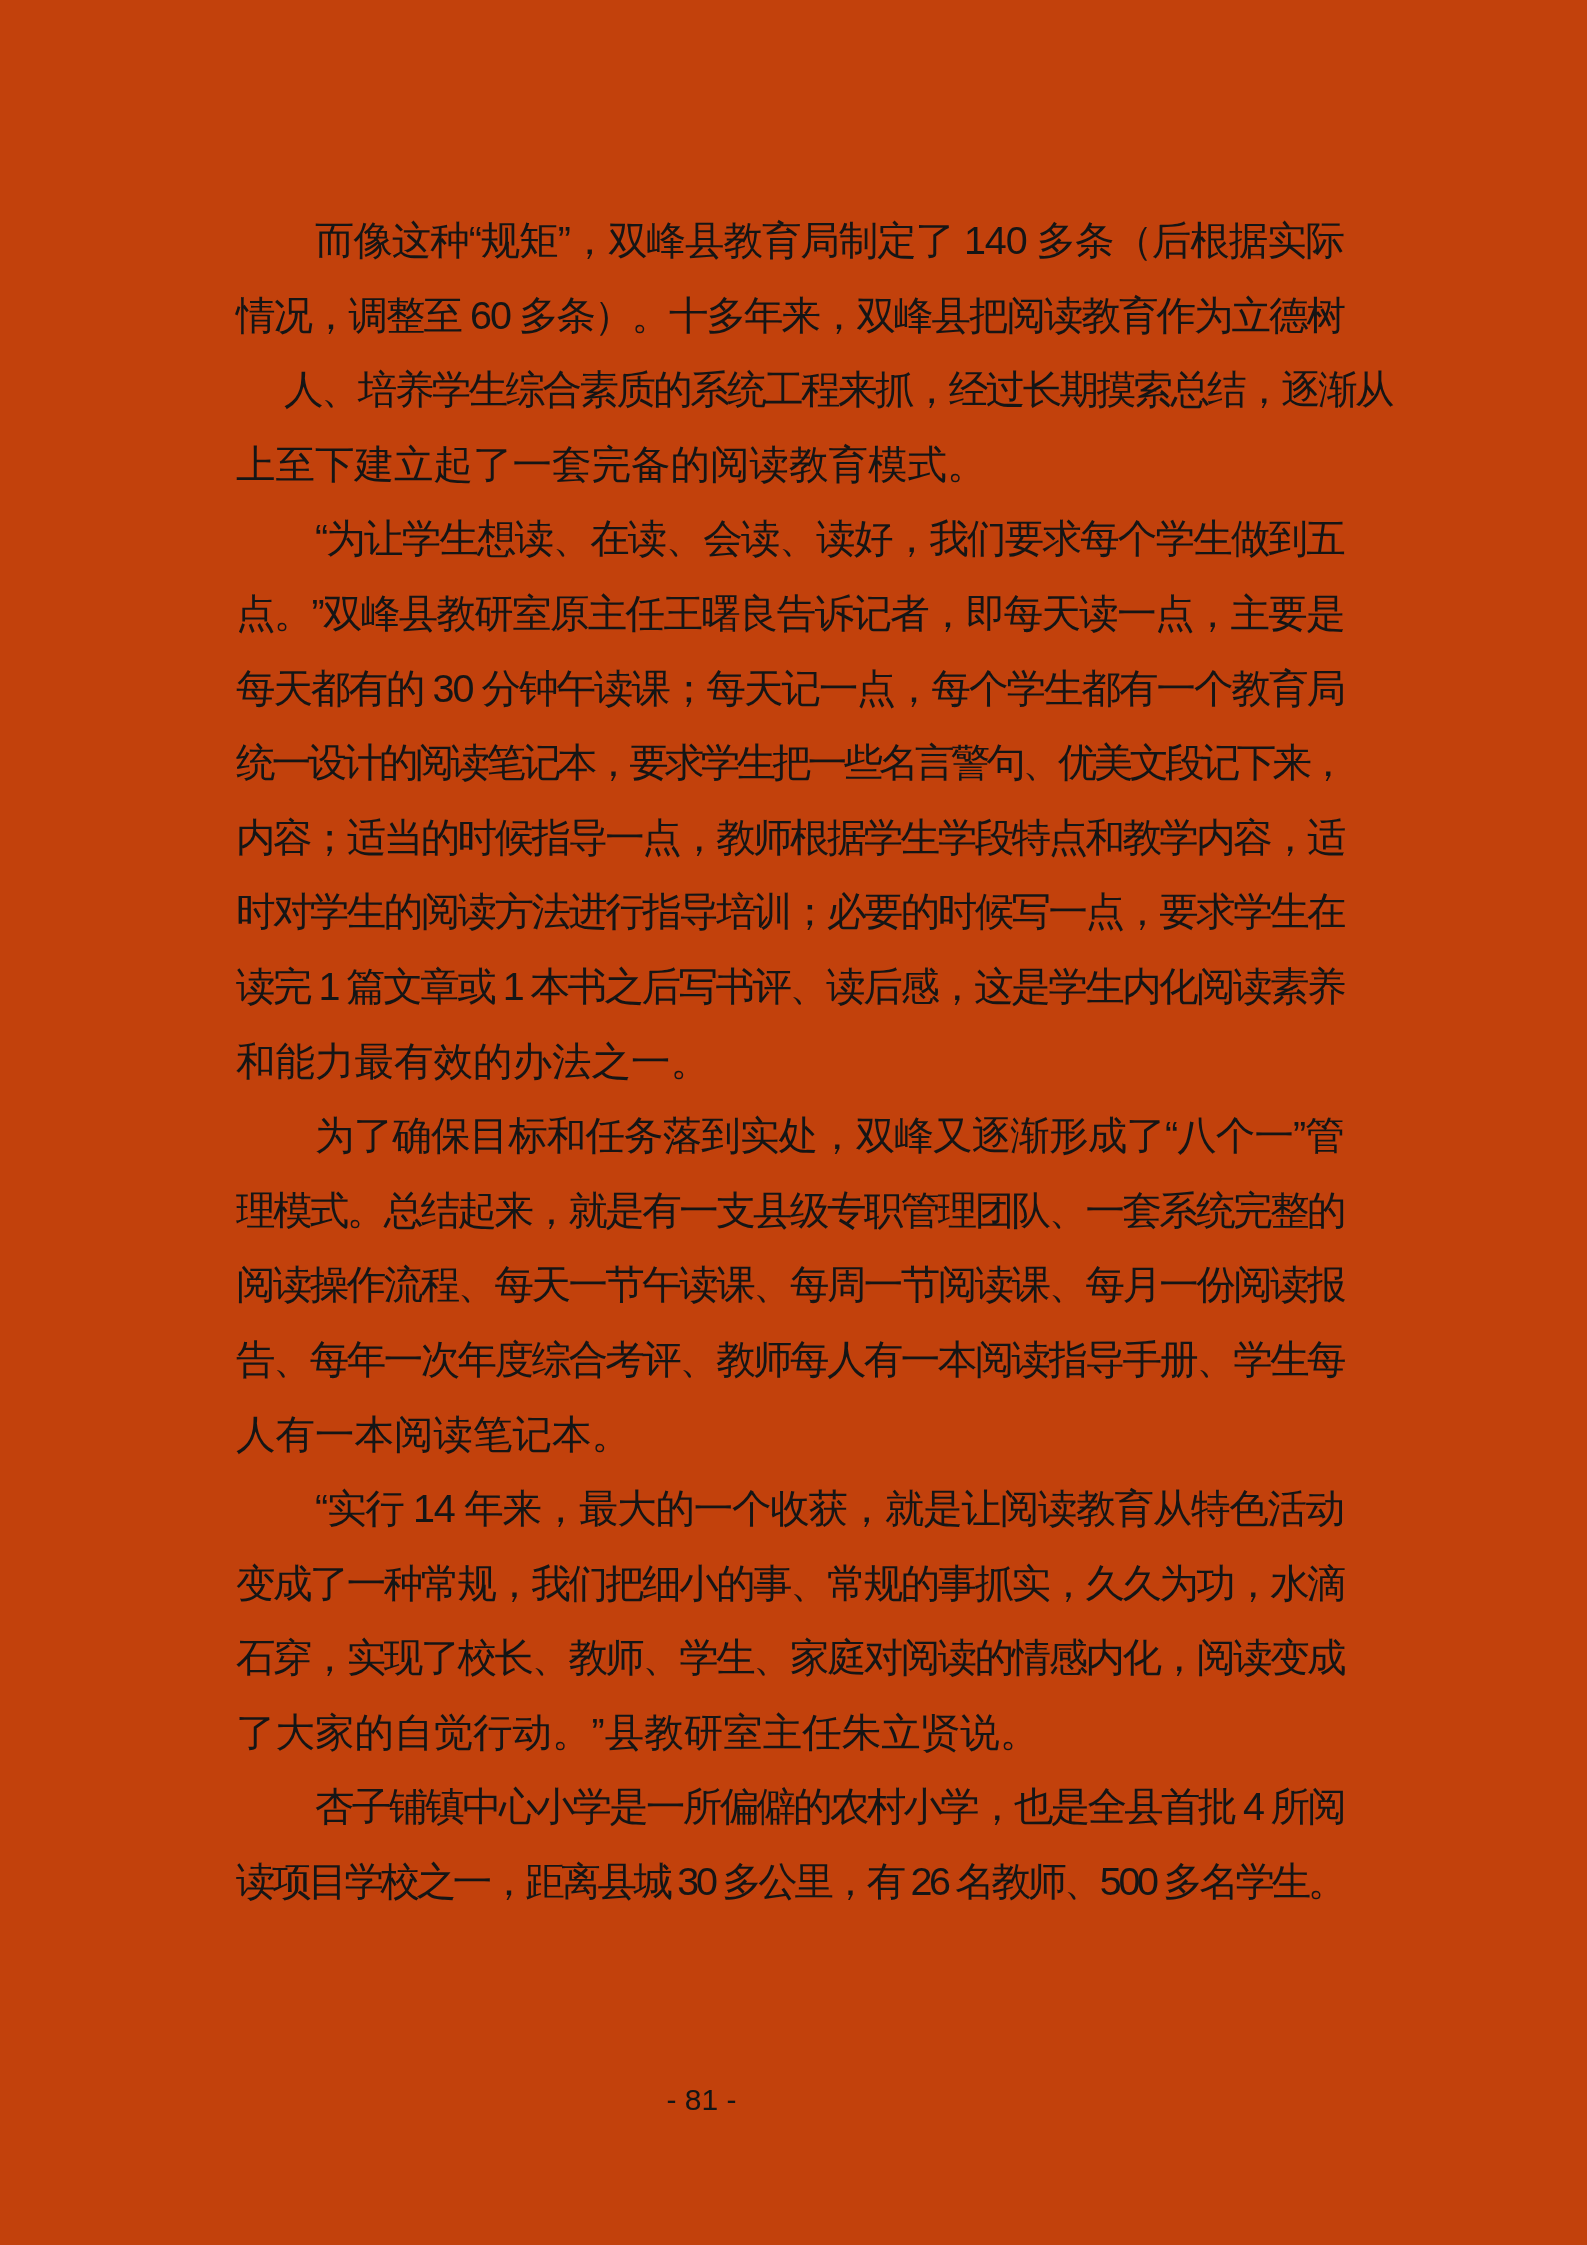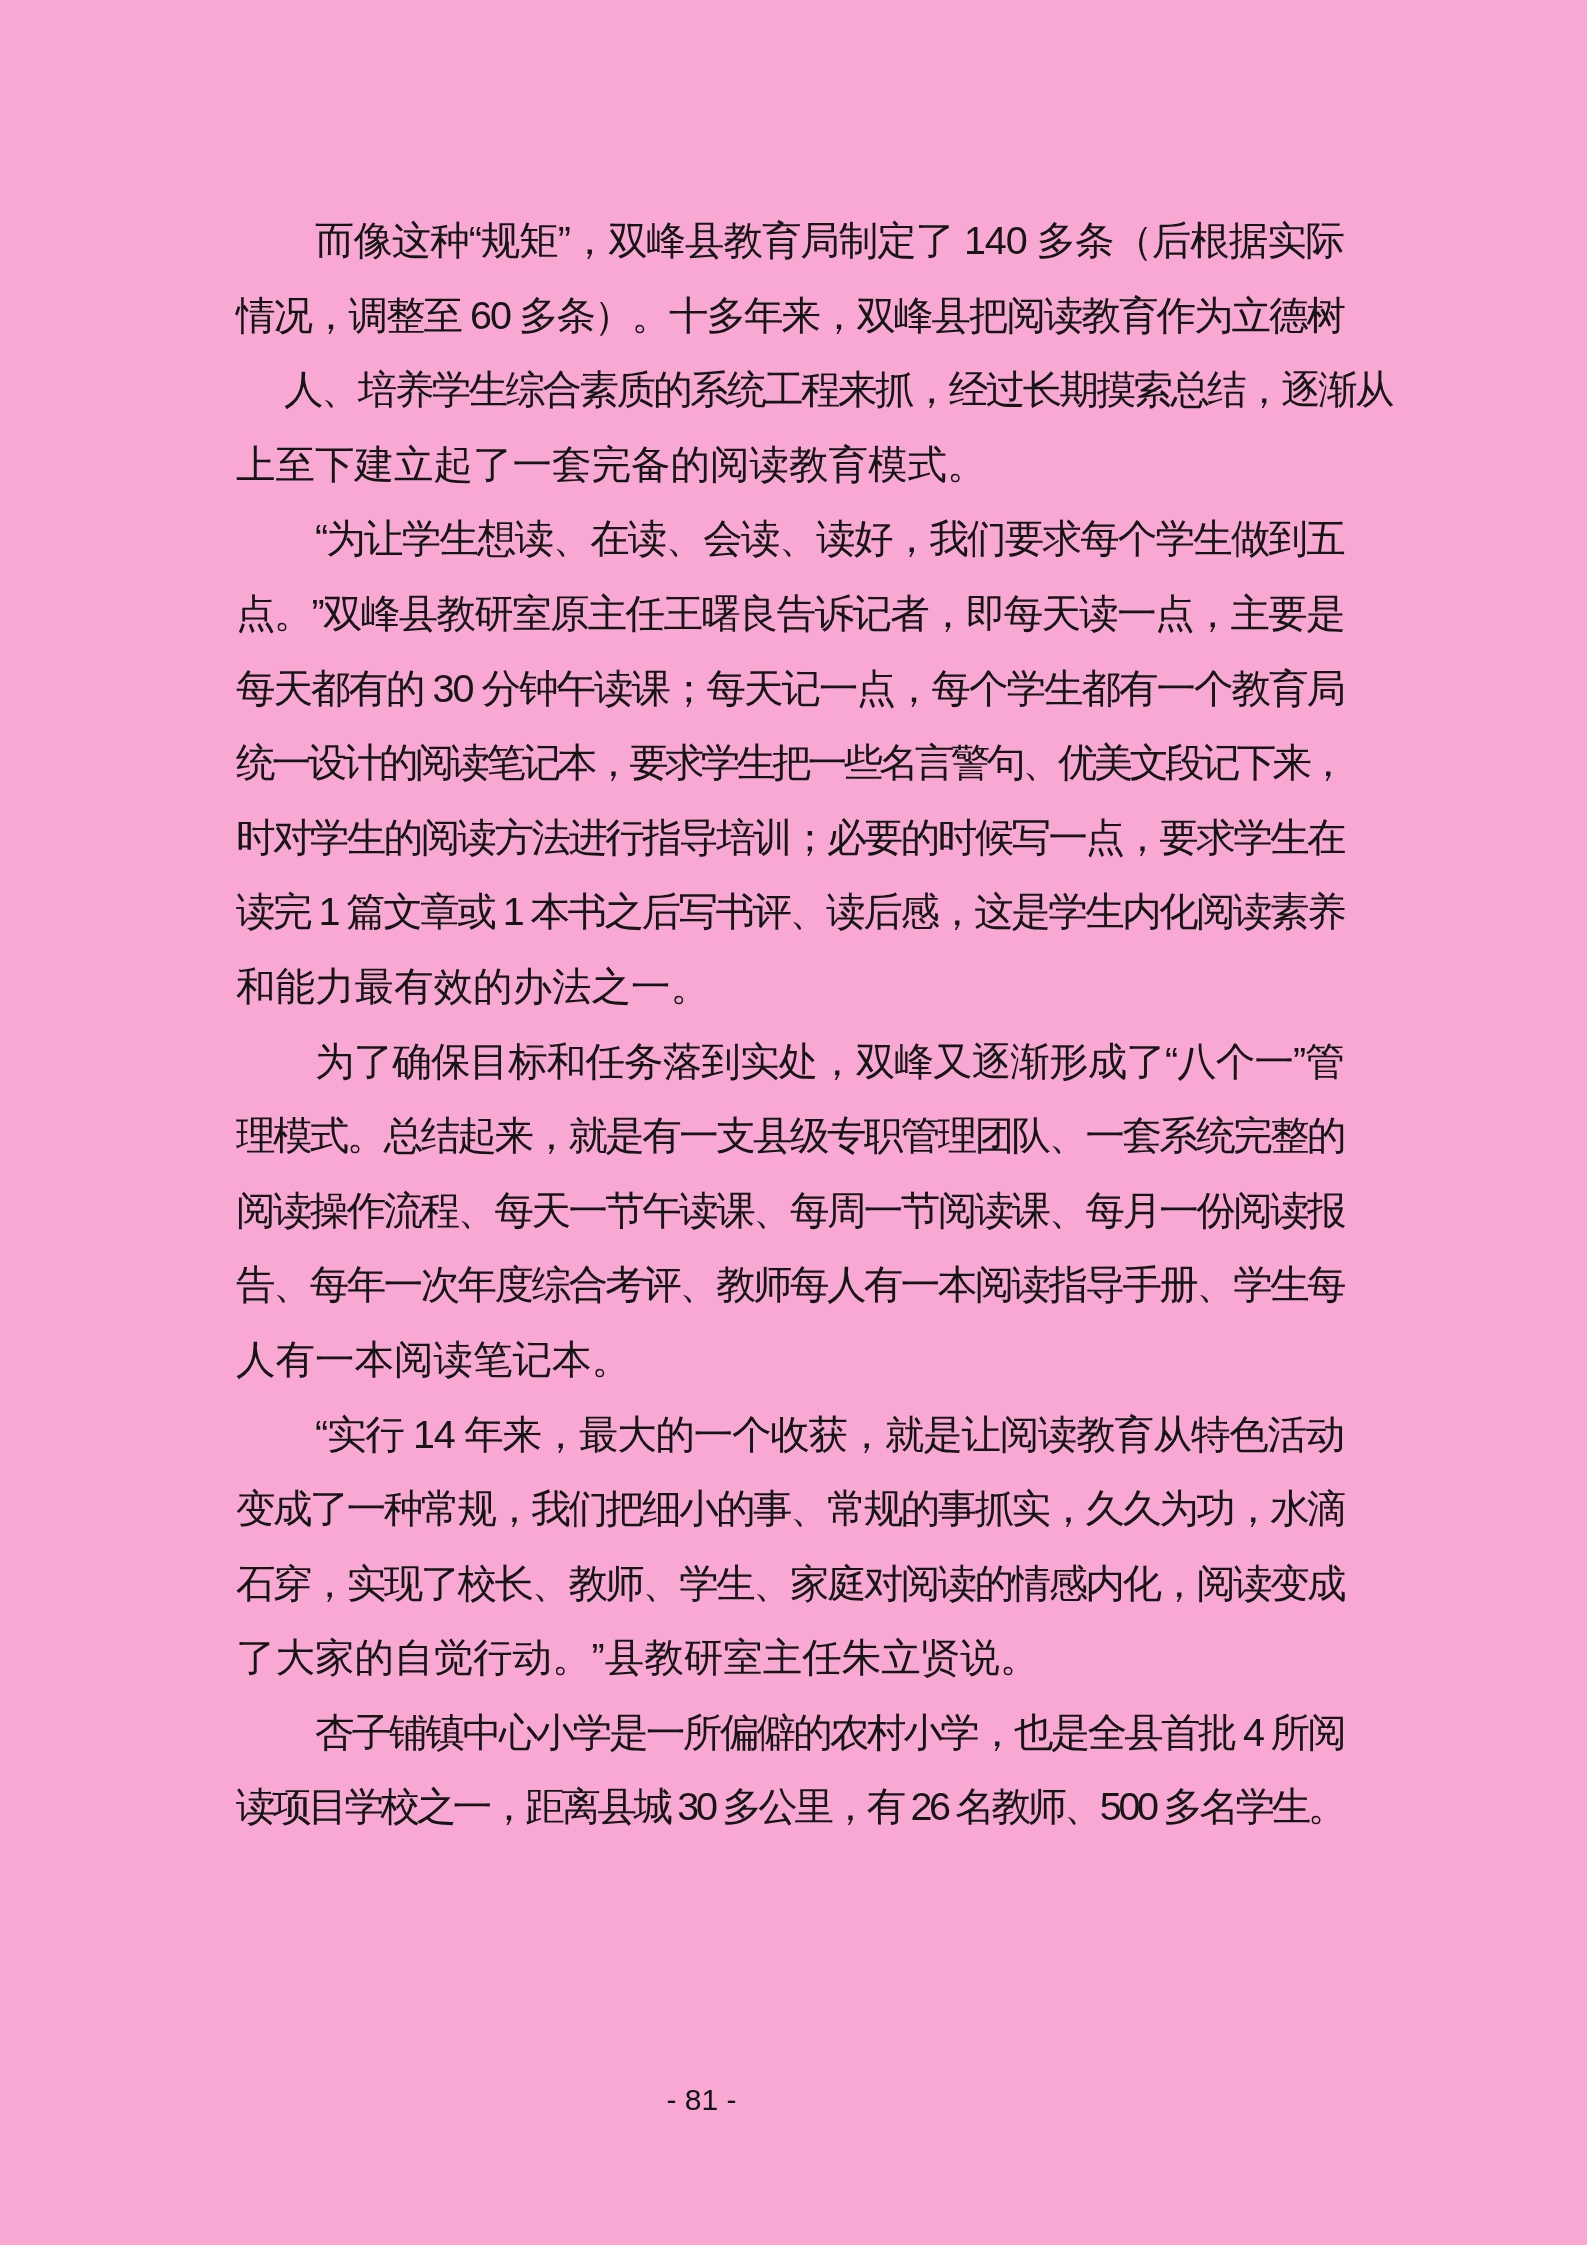--- a/index.html
+++ b/index.html
@@ -8,21 +8,21 @@
     height: 2245px;
     background: #ffffff;
     font-family: "Liberation Sans", "DejaVu Sans", sans-serif;
     overflow: hidden;
   }
   .page {
     position: absolute;
     left: 0; top: 0;
     width: 1587px;
     height: 2245px;
-    background: #f9a8d4;
+    background: #c2410c;
     color: #151515;
   }
   .doc-body {
     position: absolute;
     left: 236px;
     top: 203px;
     width: 1108px;
     font-size: 39.5px;
     line-height: 74.6px;
     color: #151515;
@@ -54,20 +54,21 @@
         <div class="line indent fill"><span class="lt" style="letter-spacing: -1.07006px;">而像这种“规矩”，双峰县教育局制定了 140 多条（后根据实际</span></div>
         <div class="line fill"><span class="lt" style="letter-spacing: -1.99658px;">情况，调整至 60 多条）。十多年来，双峰县把阅读教育作为立德树</span></div>
         <div class="line fill"><span class="lt" style="letter-spacing: -2.56667px; margin-left: 48px;">人、培养学生综合素质的系统工程来抓，经过长期摸索总结，逐渐从</span></div>
         <div class="line"><span class="lt">上至下建立起了一套完备的阅读教育模式。</span></div>
       </div>
       <div class="para">
         <div class="line indent fill"><span class="lt" style="letter-spacing: -1.80915px;">“为让学生想读、在读、会读、读好，我们要求每个学生做到五</span></div>
         <div class="line fill"><span class="lt" style="letter-spacing: -1.68854px;">点。”双峰县教研室原主任王曙良告诉记者，即每天读一点，主要是</span></div>
         <div class="line fill"><span class="lt" style="letter-spacing: -1.99658px;">每天都有的 30 分钟午读课；每天记一点，每个学生都有一个教育局</span></div>
         <div class="line fill"><span class="lt" style="letter-spacing: -3.75806px; margin-top: 48px;">统一设计的阅读笔记本，要求学生把一些名言警句、优美文段记下来，</span></div>
+        <div class="line fill"><span class="lt" style="letter-spacing: -2.56667px;">内容；适当的时候指导一点，教师根据学生学段特点和教学内容，适</span></div>
         <div class="line fill"><span class="lt" style="letter-spacing: -2.56667px;">时对学生的阅读方法进行指导培训；必要的时候写一点，要求学生在</span></div>
         <div class="line fill"><span class="lt" style="letter-spacing: -2.52482px;">读完 1 篇文章或 1 本书之后写书评、读后感，这是学生内化阅读素养</span></div>
         <div class="line"><span class="lt">和能力最有效的办法之一。</span></div>
       </div>
       <div class="para">
         <div class="line indent fill"><span class="lt" style="letter-spacing: -0.868304px;">为了确保目标和任务落到实处，双峰又逐渐形成了“八个一”管</span></div>
         <div class="line fill"><span class="lt" style="letter-spacing: -2.56667px;">理模式。总结起来，就是有一支县级专职管理团队、一套系统完整的</span></div>
         <div class="line fill"><span class="lt" style="letter-spacing: -2.56667px;">阅读操作流程、每天一节午读课、每周一节阅读课、每月一份阅读报</span></div>
         <div class="line fill"><span class="lt" style="letter-spacing: -2.56667px; text-align: right;">告、每年一次年度综合考评、教师每人有一本阅读指导手册、学生每</span></div>
         <div class="line"><span class="lt">人有一本阅读笔记本。</span></div>

